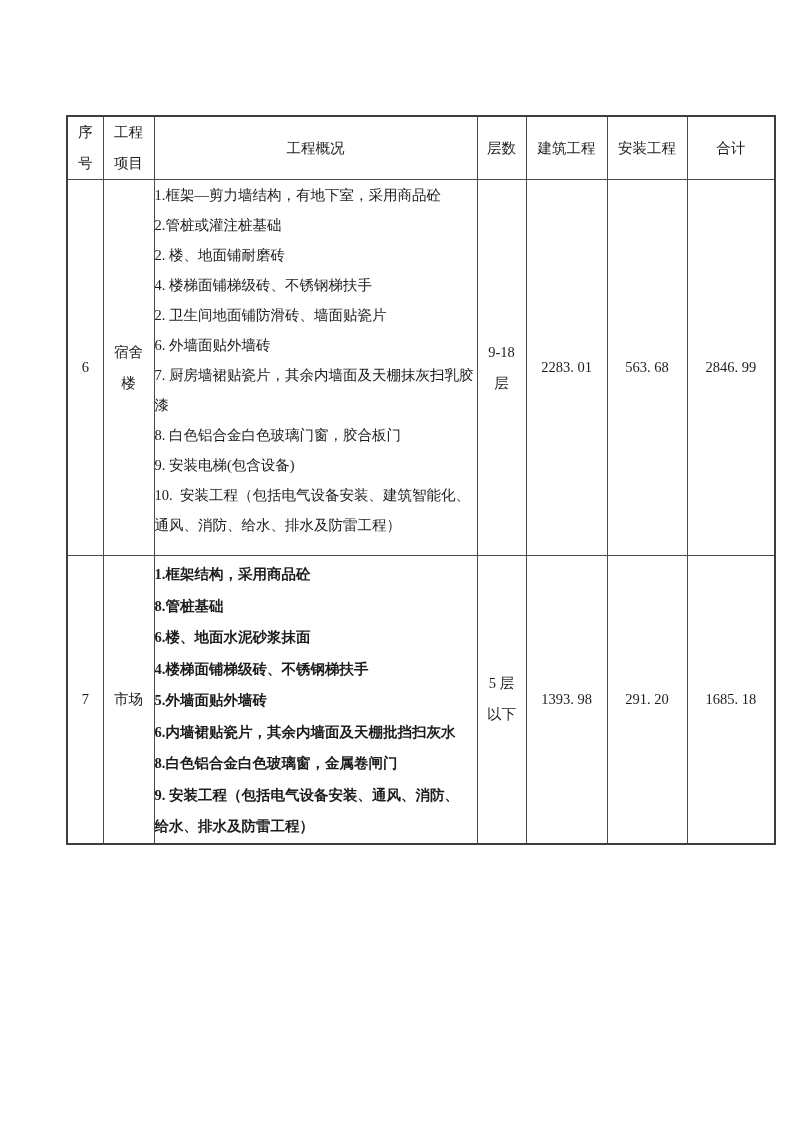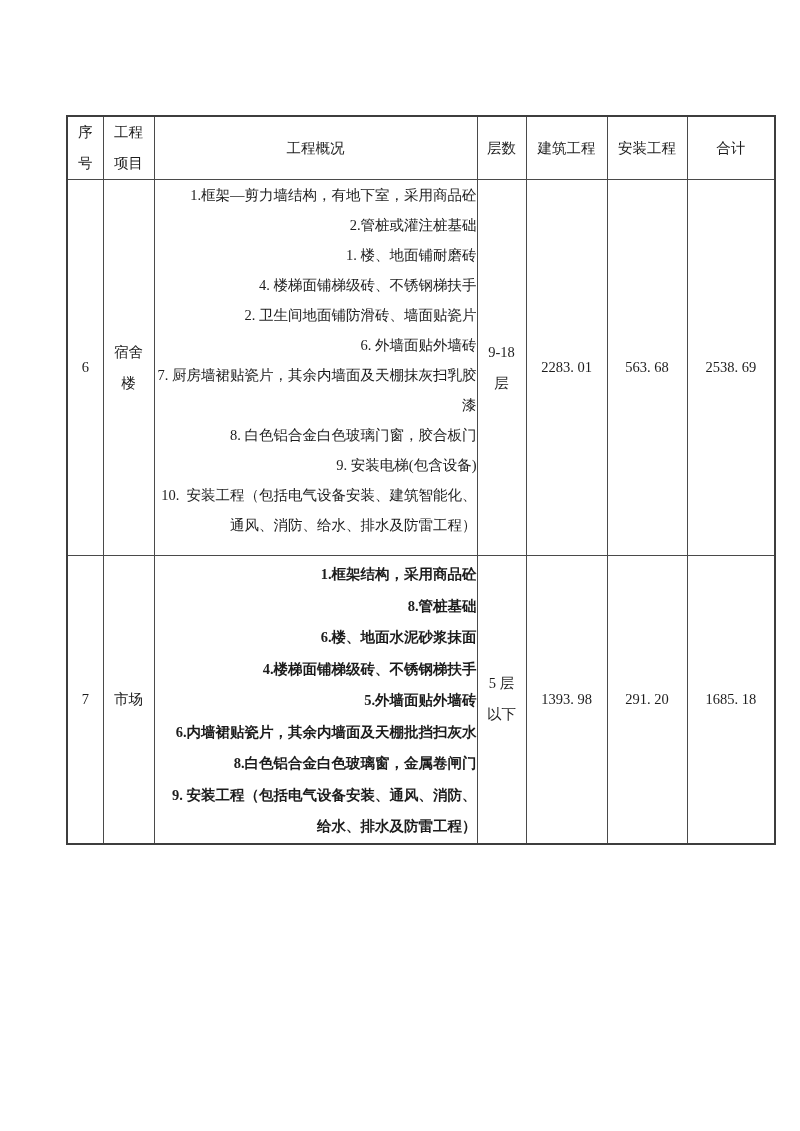--- a/index.html
+++ b/index.html
@@ -32,21 +32,20 @@
     line-height:31px;
   }
   .overview-cell{
     text-align:left;
     vertical-align:top;
     padding:12px 3px 0 6px;
   }
   .overview-cell .ov-line{
     white-space:pre;
     line-height:30px;
-    text-align:right;
   }
   .row-7 .overview-cell{padding-top:3px;font-weight:bold;}
   .row-7 .overview-cell .ov-line{line-height:31.5px;}
   .hdr-line,.cell-line{display:block;}
 </style>
 </head>
 <body>
 
 <table class="doc-table">
   <colgroup>
@@ -78,38 +77,38 @@
 
   <tr style="height:376px" class="row-6">
     <td class="c-mid">6</td>
     <td class="c-mid">
       <span class="cell-line">宿舍</span>
       <span class="cell-line">楼</span>
     </td>
     <td class="overview-cell">
       <div class="ov-line">1.框架—剪力墙结构，有地下室，采用商品砼</div>
       <div class="ov-line">2.管桩或灌注桩基础</div>
-      <div class="ov-line">1. 楼、地面铺耐磨砖</div>
+      <div class="ov-line">2. 楼、地面铺耐磨砖</div>
       <div class="ov-line">4. 楼梯面铺梯级砖、不锈钢梯扶手</div>
       <div class="ov-line">2. 卫生间地面铺防滑砖、墙面贴瓷片</div>
       <div class="ov-line">6. 外墙面贴外墙砖</div>
       <div class="ov-line">7. 厨房墙裙贴瓷片，其余内墙面及天棚抹灰扫乳胶</div>
       <div class="ov-line">漆</div>
       <div class="ov-line">8. 白色铝合金白色玻璃门窗，胶合板门</div>
       <div class="ov-line">9. 安装电梯(包含设备)</div>
       <div class="ov-line">10.  安装工程（包括电气设备安装、建筑智能化、</div>
       <div class="ov-line">通风、消防、给水、排水及防雷工程）</div>
     </td>
     <td class="c-mid">
       <span class="cell-line">9-18</span>
       <span class="cell-line">层</span>
     </td>
     <td class="c-mid">2283. 01</td>
     <td class="c-mid">563. 68</td>
-    <td class="c-mid">2538. 69</td>
+    <td class="c-mid">2846. 99</td>
   </tr>
 
   <tr style="height:287px" class="row-7">
     <td class="c-mid">7</td>
     <td class="c-mid">
       <span class="cell-line">市场</span>
     </td>
     <td class="overview-cell">
       <div class="ov-line">1.框架结构，采用商品砼</div>
       <div class="ov-line">8.管桩基础</div>

